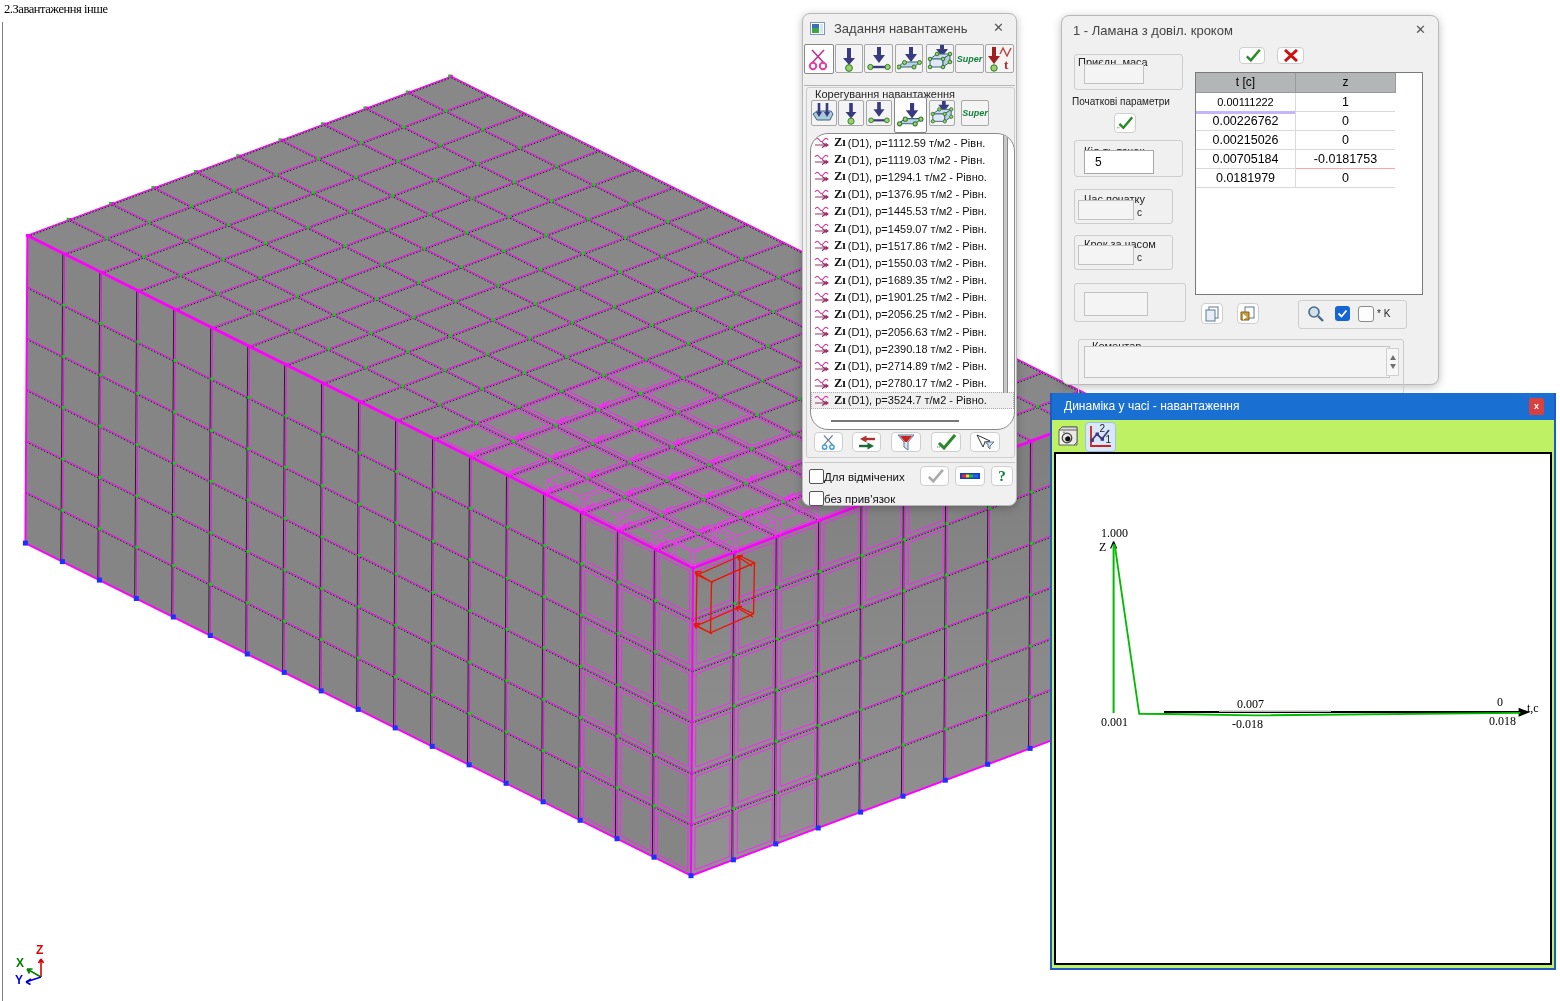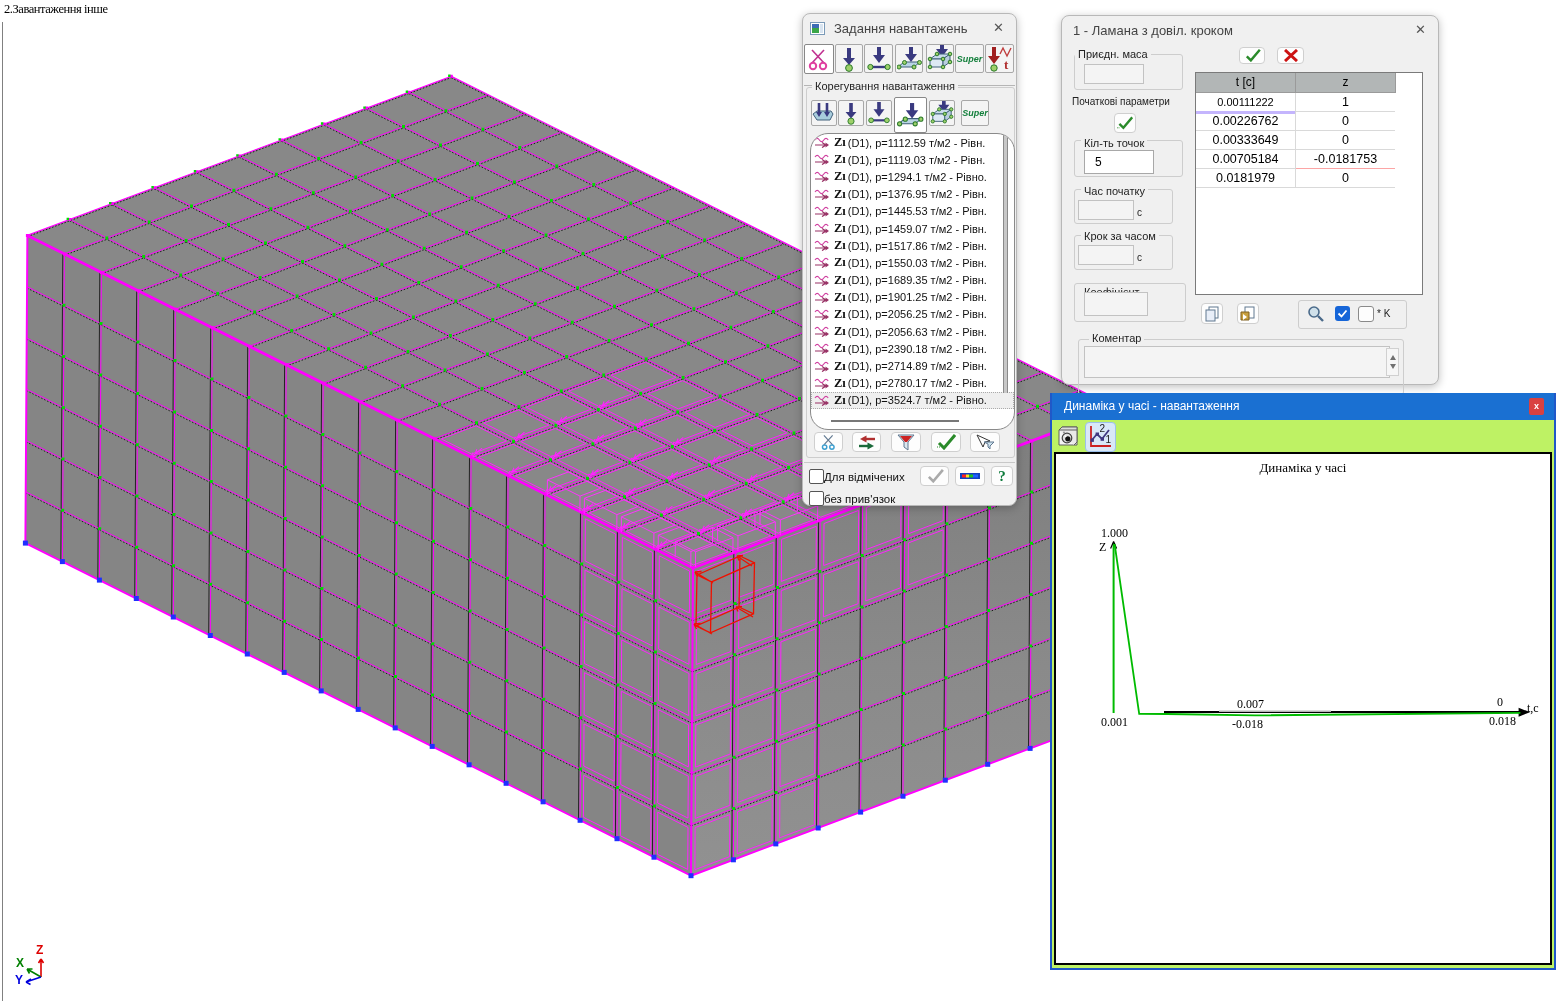--- a/index.html
+++ b/index.html
@@ -6,21 +6,21 @@
 .win{position:absolute;background:#f0f0f0;border:1px solid #b8b8b8;border-radius:8px;
 box-shadow:0 2px 8px rgba(0,0,0,0.25);font-size:11px;color:#000;}
 .titlebar{position:relative;height:29px;}
 .ttxt{position:absolute;left:31px;top:7px;font-size:13px;color:#444;}
 .closex{position:absolute;right:12px;top:6px;font-size:13px;color:#555;}
 .tabrow{position:absolute;}
 .tab{position:absolute;top:0;height:29px;background:#f4f4f4;border:1px solid #a8a8a8;
 border-radius:2px;box-sizing:border-box;display:flex;align-items:center;justify-content:center;}
 .tab.act{background:#fff;border-color:#888;}
 .grp{position:absolute;border:1px solid #cdcdcd;border-radius:3px;}
-.grplbl{position:absolute;background:#f0f0f0;padding:0 3px;font-size:11px;color:#222;}
+.grplbl{position:absolute;background:#f0f0f0;padding:0 3px;font-size:11px;color:#222;margin-top:8px;}
 .lbl{position:absolute;font-size:10px;color:#222;}
 .fld{position:absolute;background:#fff;border:1px solid #a8a8a8;font-size:12px;}
 .fld.dis{background:#f4f4f4;border-color:#c2c2c2;}
 .btn{position:absolute;background:#fdfdfd;border:1px solid #cfcfcf;border-radius:4px;
 box-sizing:border-box;display:flex;align-items:center;justify-content:center;}
 .cb{position:absolute;width:13px;height:13px;background:#fff;border:1px solid #555;border-radius:2px;}
 .cblbl{position:absolute;font-size:11.5px;color:#111;}
 .list{position:absolute;background:#fff;border:1px solid #8a8a8a;overflow:hidden;}
 .li{height:17.2px;font-size:11px;white-space:nowrap;display:flex;align-items:center;color:#111;}
 .li .wv{margin:0 3px 0 3px;flex:none;}
@@ -431,21 +431,21 @@
       </svg>
     </div>
 
   <div style="position:absolute;left:133px;top:56px;width:226px;height:221px;background:#fff;border:1px solid #7a7a7a;">
     <div style="position:absolute;left:0;top:0;width:99px;height:19px;background:#b2b6b6;border-right:1px solid #9a9a9a;border-bottom:1px solid #9a9a9a;text-align:center;line-height:19px;font-size:12px;">t [c]</div>
     <div style="position:absolute;left:100px;top:0;width:99px;height:19px;background:#b2b6b6;border-right:1px solid #9a9a9a;border-bottom:1px solid #9a9a9a;text-align:center;line-height:19px;font-size:12px;">z</div>
     <div style="position:absolute;left:0;top:20px;width:99px;height:18px;border-right:1px solid #d9d9d9;border-bottom:3px solid #c4b5fd;text-align:center;line-height:18px;font-size:11px;">0.00111222</div>
       <div style="position:absolute;left:100px;top:20px;width:99px;height:18px;border-bottom:1px solid #d9d9d9;text-align:center;line-height:18px;font-size:12.5px;">1</div>
       <div style="position:absolute;left:0;top:39px;width:99px;height:18px;border-right:1px solid #d9d9d9;border-bottom:1px solid #d9d9d9;text-align:center;line-height:18px;font-size:12.5px;">0.00226762</div>
       <div style="position:absolute;left:100px;top:39px;width:99px;height:18px;border-bottom:1px solid #d9d9d9;text-align:center;line-height:18px;font-size:12.5px;">0</div>
-      <div style="position:absolute;left:0;top:58px;width:99px;height:18px;border-right:1px solid #d9d9d9;border-bottom:1px solid #d9d9d9;text-align:center;line-height:18px;font-size:12.5px;">0.00333649</div>
+      <div style="position:absolute;left:0;top:58px;width:99px;height:18px;border-right:1px solid #d9d9d9;border-bottom:1px solid #d9d9d9;text-align:center;line-height:18px;font-size:12.5px;">0.00215026</div>
       <div style="position:absolute;left:100px;top:58px;width:99px;height:18px;border-bottom:1px solid #d9d9d9;text-align:center;line-height:18px;font-size:12.5px;">0</div>
       <div style="position:absolute;left:0;top:77px;width:99px;height:18px;border-right:1px solid #d9d9d9;border-bottom:1px solid #d9d9d9;text-align:center;line-height:18px;font-size:12.5px;">0.00705184</div>
       <div style="position:absolute;left:100px;top:77px;width:99px;height:18px;border-bottom:1px solid #fca5a5;text-align:center;line-height:18px;font-size:12.5px;">-0.0181753</div>
       <div style="position:absolute;left:0;top:96px;width:99px;height:18px;border-right:1px solid #d9d9d9;border-bottom:1px solid #d9d9d9;text-align:center;line-height:18px;font-size:12.5px;">0.0181979</div>
       <div style="position:absolute;left:100px;top:96px;width:99px;height:18px;border-bottom:1px solid #d9d9d9;text-align:center;line-height:18px;font-size:12.5px;">0</div>
   </div>
   <div class="btn" style="left:139px;top:287px;width:22px;height:21px;">
       <svg width="15" height="16" viewBox="0 0 15 16">
         <rect x="4" y="1" width="9" height="11" fill="#fff" stroke="#607890"></rect>
         <rect x="1" y="4" width="9" height="11" fill="#e8eef8" stroke="#607890"></rect>
@@ -499,21 +499,20 @@
         <path d="M4 3v20h20" stroke="#cc2222" stroke-width="1.8" fill="none"></path>
         <path d="M5 17l5-6 5 5 7-9" stroke="#403880" stroke-width="1.8" fill="none"></path>
         <rect x="3.5" y="15.5" width="3.4" height="3.4" fill="#403880"></rect>
         <rect x="8.6" y="9.5" width="3.4" height="3.4" fill="#403880"></rect>
         <rect x="13.6" y="14.4" width="3.4" height="3.4" fill="#403880"></rect>
         <text x="12.5" y="9" font-size="10" fill="#222" font-family="Liberation Sans">2</text>
         <text x="18.5" y="20" font-size="10" fill="#222" font-family="Liberation Sans">1</text>
       </svg>
   </div>
   <div style="position:absolute;left:2px;top:57px;width:498px;height:513px;background:#fff;border:2px solid #000;box-sizing:border-box;">
-    <div style="position:absolute;left:0;right:0;top:6px;text-align:center;font-size:13px;font-family:'Liberation Serif',serif;">Динаміка у часі</div>
     <svg width="494" height="509" style="position:absolute;left:0;top:0;">
       <g transform="translate(-1052,-452)">
         <path d="M1109.6 541 v170" stroke="#00bb00" stroke-width="2" fill="none"></path>
         <path d="M1109.6 539.5 l-3 7 M1109.6 539.5 l3 7" stroke="#000" stroke-width="1.2" fill="none"></path>
         <path d="M1160 710 H1523 M1523.5 710.2 l-8 -3.2 v6.4 z" stroke="#000" stroke-width="1.8" fill="#000"></path>
         <path d="M1215 709.2 h112" stroke="#b4b4b4" stroke-width="1.6"></path>
         <path d="M1110.6 542 L1135.2 711.8 L1162.7 712 L1251 713.4 L1516.4 710.8" stroke="#00bb00" stroke-width="1.8" fill="none"></path>
       </g>
       <text x="45" y="83" class="pl">1.000</text>
       <text x="43" y="97" class="pl">Z</text>

